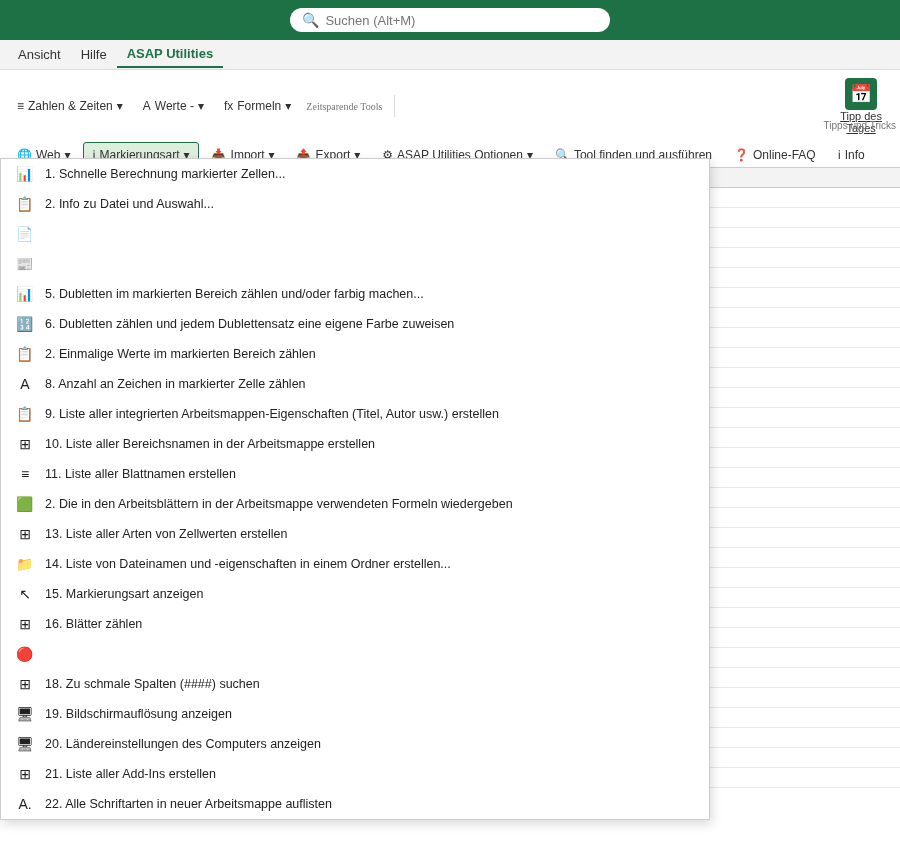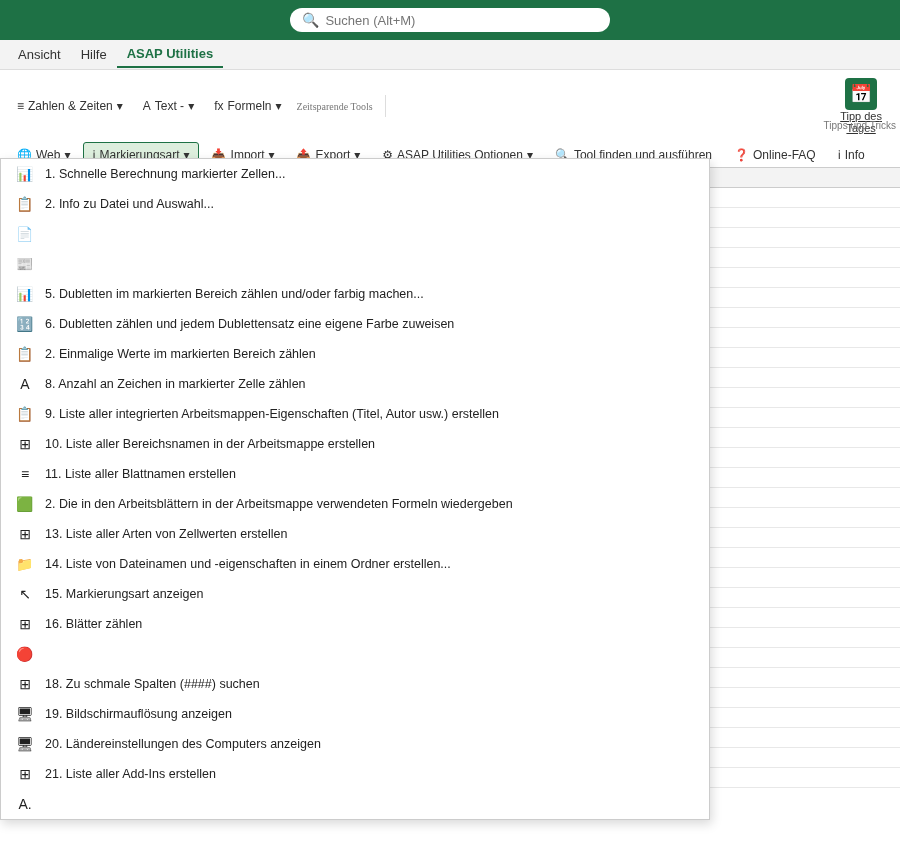--- a/index.html
+++ b/index.html
@@ -164,21 +164,21 @@
 
   <div class="ribbon-row1">
     <div style="display:flex;align-items:center;border-right:1px solid #ddd;padding-right:8px;gap:2px;">
       <div class="ribbon-btn">
         <span>≡</span>
         <span>Zahlen &amp; Zeiten</span>
         <span>▾</span>
       </div>
       <div class="ribbon-btn">
         <span>A</span>
-        <span>Text -</span>
+        <span>Werte -</span>
         <span>▾</span>
       </div>
       <div class="ribbon-btn">
         <span>fx</span>
         <span>Formeln</span>
         <span>▾</span>
       </div>
       <span style="font-size:10px;color:#777;padding:2px 4px;font-family:Liberation Serif, serif;">Zeitsparende Tools</span>
     </div>
 
@@ -306,20 +306,21 @@
       <div class="dropdown-item">
     <span class="item-icon">🖥</span>
     <span class="item-text">20. Ländereinstellungen des Computers anzeigen</span>
   </div>
       <div class="dropdown-item">
     <span class="item-icon">⊞</span>
     <span class="item-text">21. Liste aller Add-Ins erstellen</span>
   </div>
       <div class="dropdown-item">
     <span class="item-icon">A.</span>
+    <span class="item-text">22. Alle Schriftarten in neuer Arbeitsmappe auflisten</span>
   </div>
     </div>
 </div>
 
 <div style="display:flex;flex:1;position:relative;">
 
   <div style="width:180px;background:#fff;border-right:1px solid #ccc;"></div>
 
   <div style="position:absolute;top:0;left:0;right:0;display:flex;background:#f3f3f3;height:20px;border-bottom:1px solid #ccc;">
     <div style="width:180px;flex-shrink:0;border-right:1px solid #ccc;"></div>

